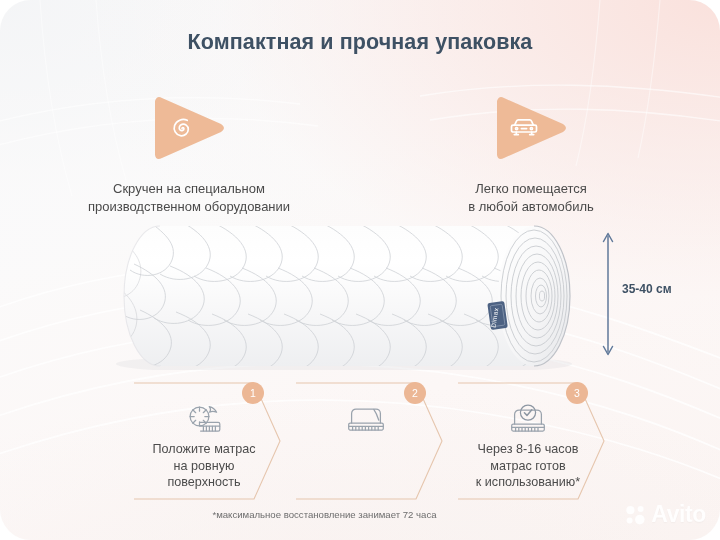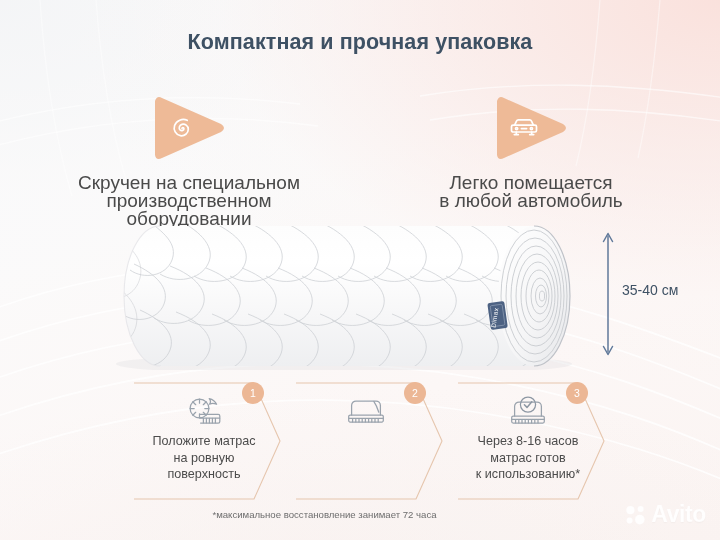--- a/index.html
+++ b/index.html
@@ -19,20 +19,21 @@
   #stage {
     position: relative;
     width: 720px;
     height: 540px;
     overflow: hidden;
     background:
       radial-gradient(120% 95% at 100% 0%,  rgba(250,224,219,0.95) 0%, rgba(250,228,224,0.55) 32%, rgba(252,243,241,0.15) 58%, rgba(255,255,255,0) 75%),
       radial-gradient(105% 80% at 0% 0%,   rgba(243,244,246,0.85) 0%, rgba(249,249,250,0.35) 45%, rgba(255,255,255,0) 72%),
       radial-gradient(130% 70% at 50% 115%, rgba(246,239,237,0.6) 0%, rgba(255,255,255,0) 62%),
       linear-gradient(160deg, #fafafa 0%, #fbfafa 35%, #fcf7f6 68%, #fbf4f2 100%);
+    border-radius: 31px;
   }
 
   
   .swoosh-layer {
     position: absolute;
     inset: 0;
     pointer-events: none;
   }
 
   
@@ -74,22 +75,22 @@
   }
   .feature-tri {
     position: absolute;
     inset: 0;
   }
   .feature-glyph {
     position: relative;
     margin-right: 14px;
   }
   .feature-caption {
-    margin-top: 10px;
-    font-size: 19px;
+    margin-top: 16px;
+    font-size: 13px;
     line-height: 18px;
     text-align: center;
     color: #4a4a4a;
     white-space: pre-line;
   }
 
   
   .roll-wrap {
     position: absolute;
     left: 86px;
@@ -103,22 +104,22 @@
     position: absolute;
     left: 596px;
     top: 228px;
     width: 118px;
     height: 132px;
   }
   .dim-label {
     position: absolute;
     left: 26px;
     top: 54px;
-    font-size: 14px;
-    font-weight: normal;
+    font-size: 12px;
+    font-weight: bold;
     color: #3e5164;
     white-space: nowrap;
   }
 
   
   .steps {
     position: absolute;
     left: 126px;
     top: 382px;
     width: 480px;
@@ -131,21 +132,21 @@
     flex: 1 1 0;
     height: 118px;
   }
   .step-shape { position: absolute; inset: 0; }
   .step-body {
     position: absolute;
     inset: 0;
     display: flex;
     flex-direction: column;
     align-items: center;
-    padding-top: 12px;
+    padding-top: 20px;
   }
   .step-icon {
     height: 34px;
     display: flex;
     align-items: center;
     justify-content: center;
   }
   .step-text {
     margin-top: 5px;
     font-size: 12.6px;

